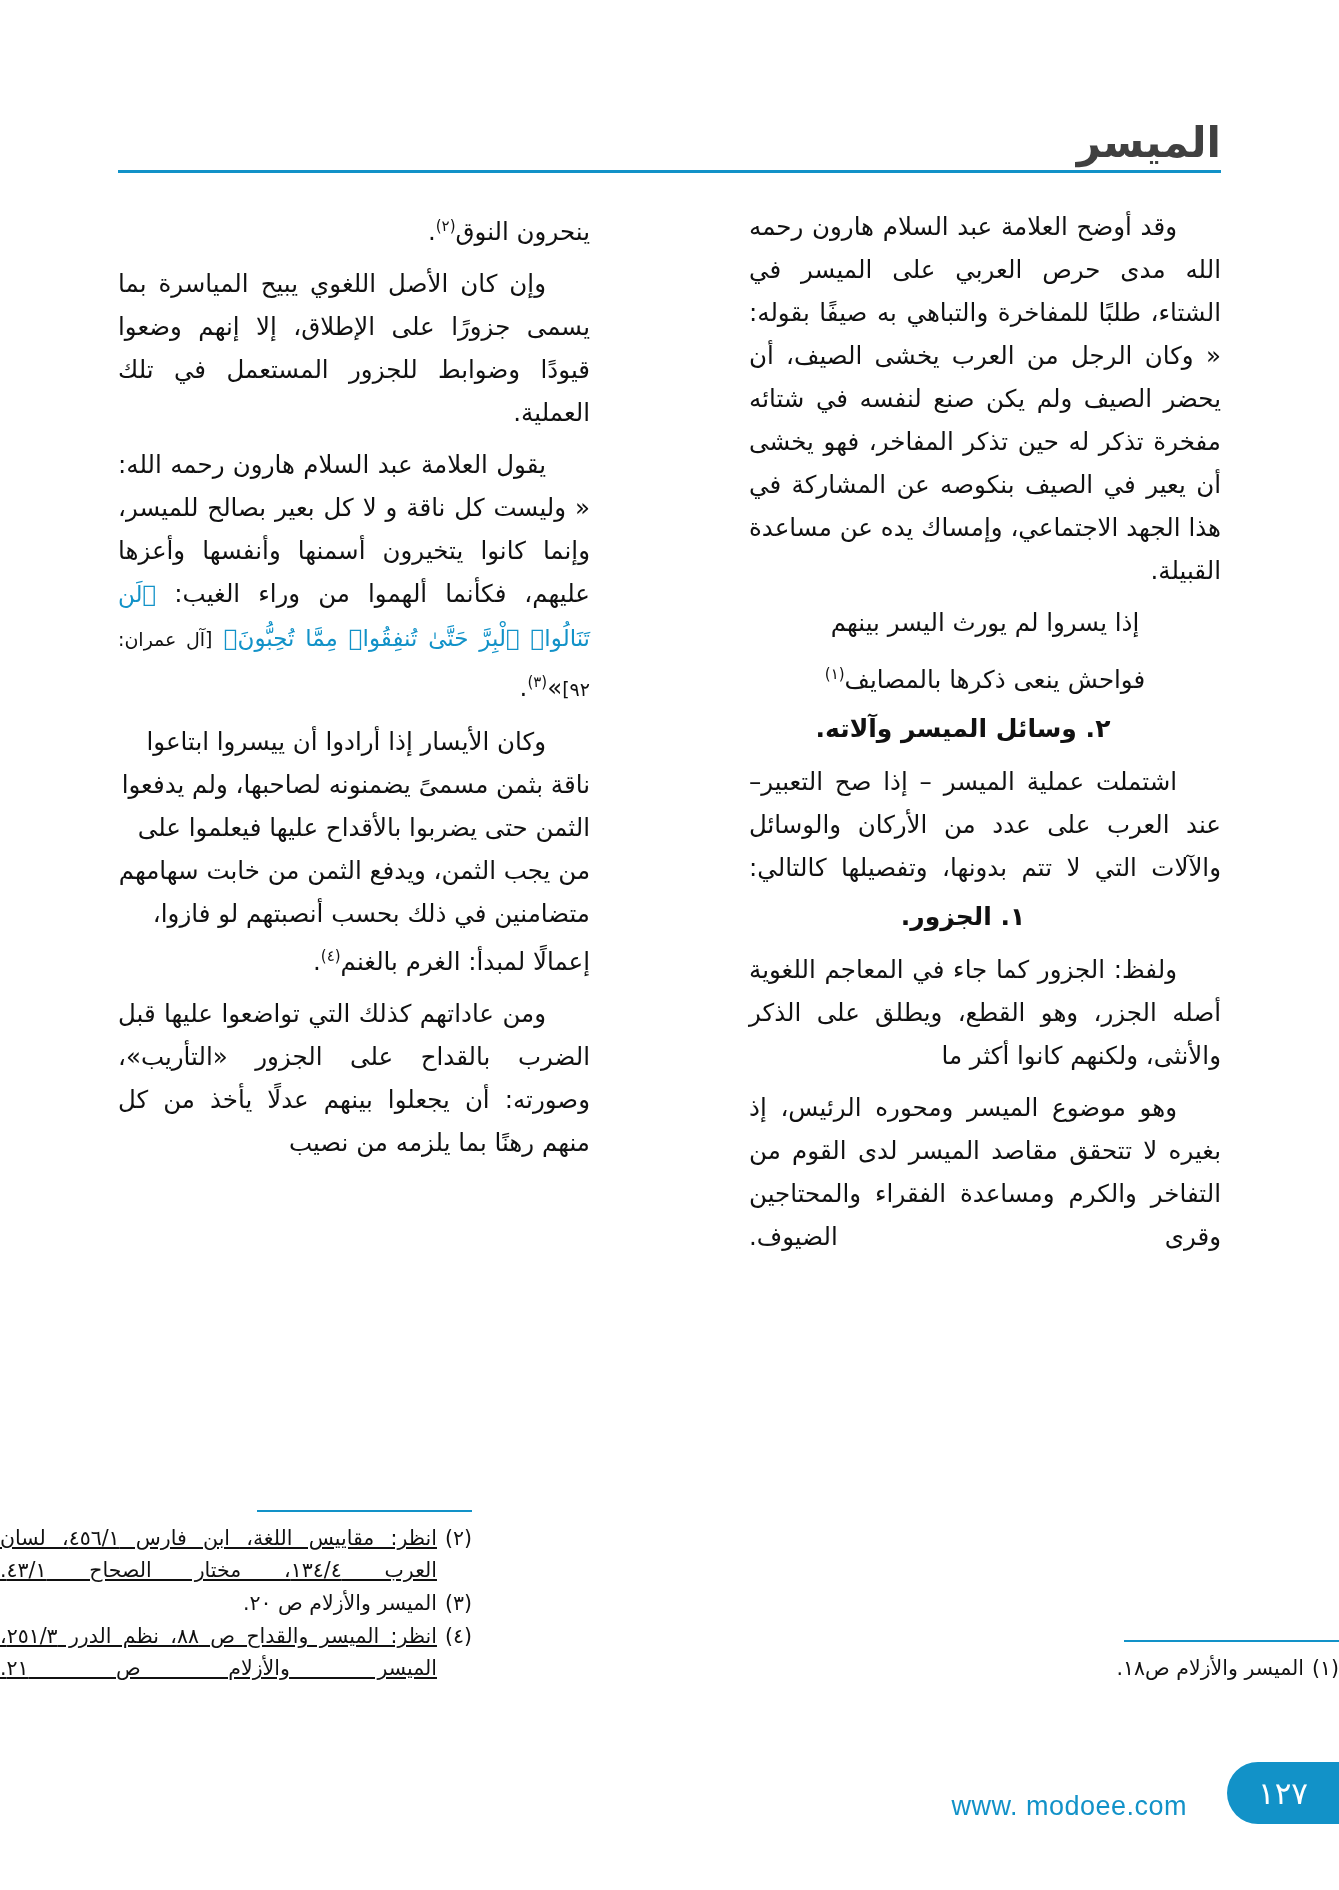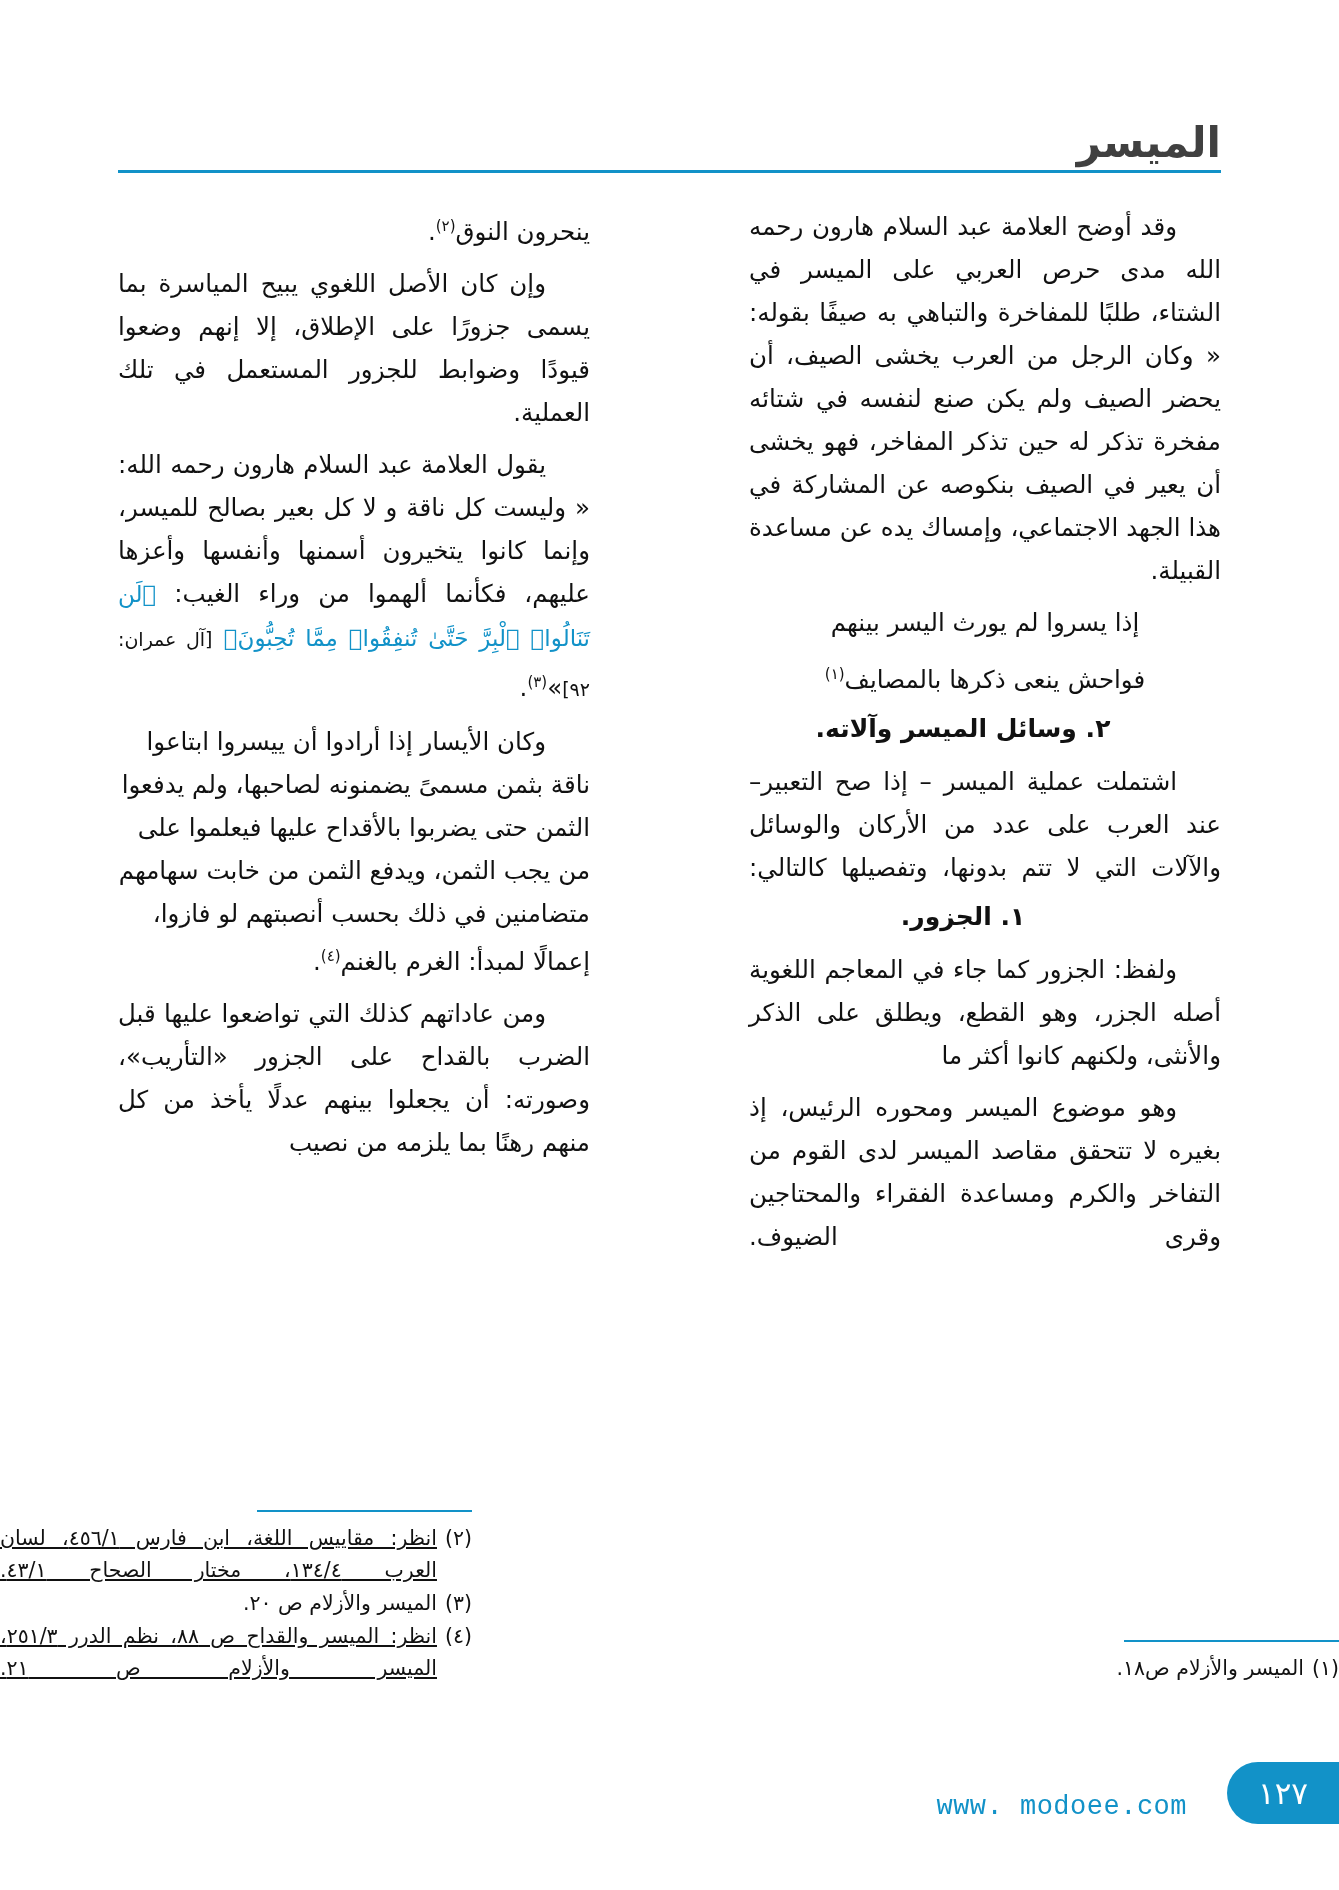--- a/index.html
+++ b/index.html
@@ -159,21 +159,21 @@
     align-items: center;
     justify-content: center;
     font-family: "DejaVu Sans", sans-serif;
   }
   .site-url {
     position: absolute;
     right: 152px;
     bottom: 68px;
     color: #1292c8;
     font-size: 27px;
-    font-family: Liberation Mono, monospace;
+    font-family: Liberation Sans, sans-serif;
     direction: ltr;
     letter-spacing: 0.5px;
   }
 </style>
 </head>
 <body>
 
 <div class="page">
 
   <div class="header">

